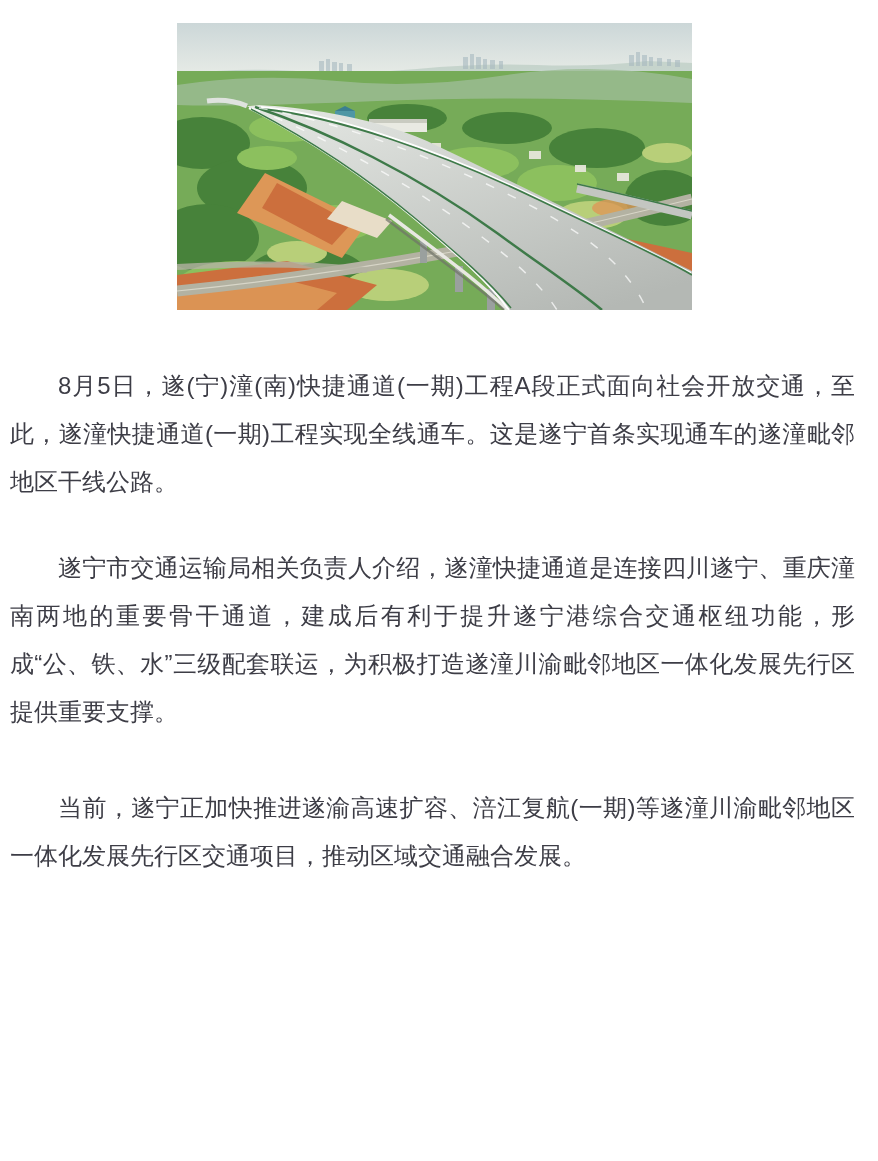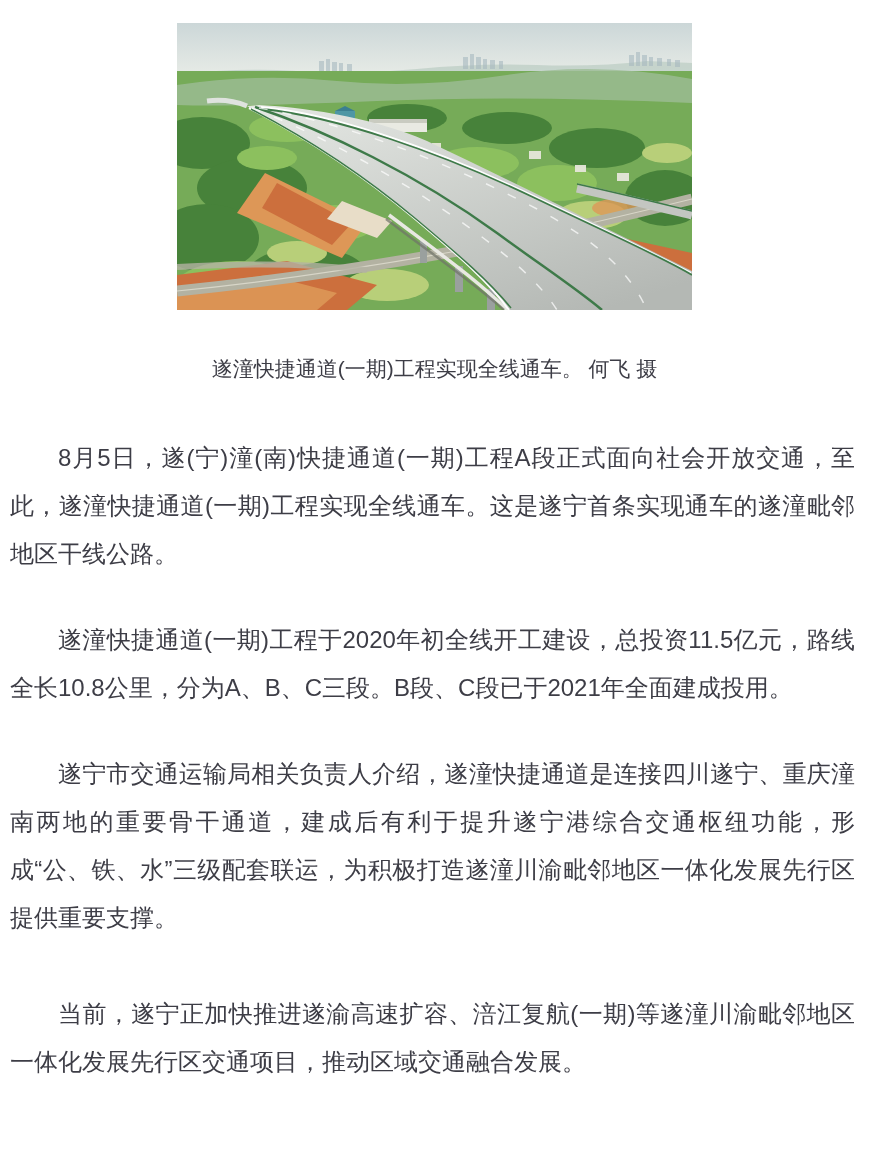--- a/index.html
+++ b/index.html
@@ -195,22 +195,20 @@
 
       <path class="s-guard" fill="none" stroke-width="1.5" d="M74,86 C124,112 184,150 239,196 C283,233 313,259 334,285"></path>
       <path class="s-guard" fill="none" stroke-width="2.5" d="M78,84 C150,108 240,152 320,210 C365,243 400,266 425,287"></path>
       <path class="s-guard" fill="none" stroke-width="1.8" d="M86,86 C160,94 260,128 360,176 C435,212 485,234 515,252"></path>
 
       <path class="s-line" fill="none" stroke-width="1.5" opacity="0.7" stroke-dasharray="9 15" d="M75,85 C140,110 230,158 305,214 C345,244 365,264 380,287"></path>
       <path class="s-line" fill="none" stroke-width="1.5" opacity="0.7" stroke-dasharray="9 15" d="M82,85 C160,98 265,136 360,186 C420,218 452,248 470,287"></path>
     </svg>
   </figure>
 
-  <p class="caption">遂潼快捷通道(一期)工程实现全线通车。 何飞 摄</p>
 
   <div class="article-body">
     <p class="para-1">8月5日，遂(宁)潼(南)快捷通道(一期)工程A段正式面向社会开放交通，至此，遂潼快捷通道(一期)工程实现全线通车。这是遂宁首条实现通车的遂潼毗邻地区干线公路。</p>
-    <p class="para-2">遂潼快捷通道(一期)工程于2020年初全线开工建设，总投资11.5亿元，路线全长10.8公里，分为A、B、C三段。B段、C段已于2021年全面建成投用。</p>
     <p class="para-3">遂宁市交通运输局相关负责人介绍，遂潼快捷通道是连接四川遂宁、重庆潼南两地的重要骨干通道，建成后有利于提升遂宁港综合交通枢纽功能，形成“公、铁、水”三级配套联运，为积极打造遂潼川渝毗邻地区一体化发展先行区提供重要支撑。</p>
     <p class="para-4">当前，遂宁正加快推进遂渝高速扩容、涪江复航(一期)等遂潼川渝毗邻地区一体化发展先行区交通项目，推动区域交通融合发展。</p>
   </div>
 
 </div>
 
 </body></html>

